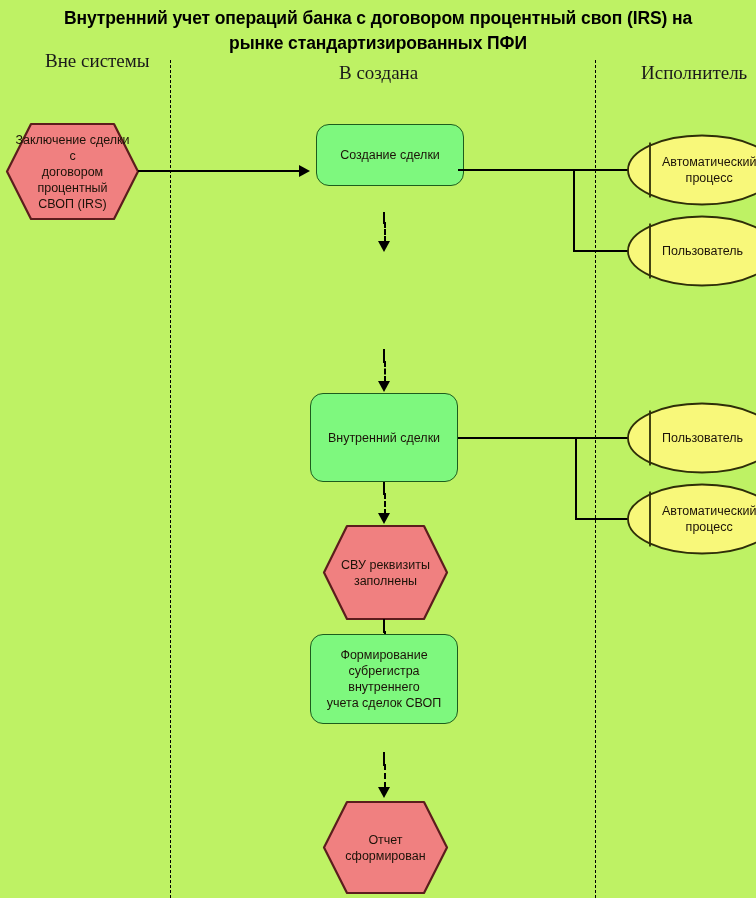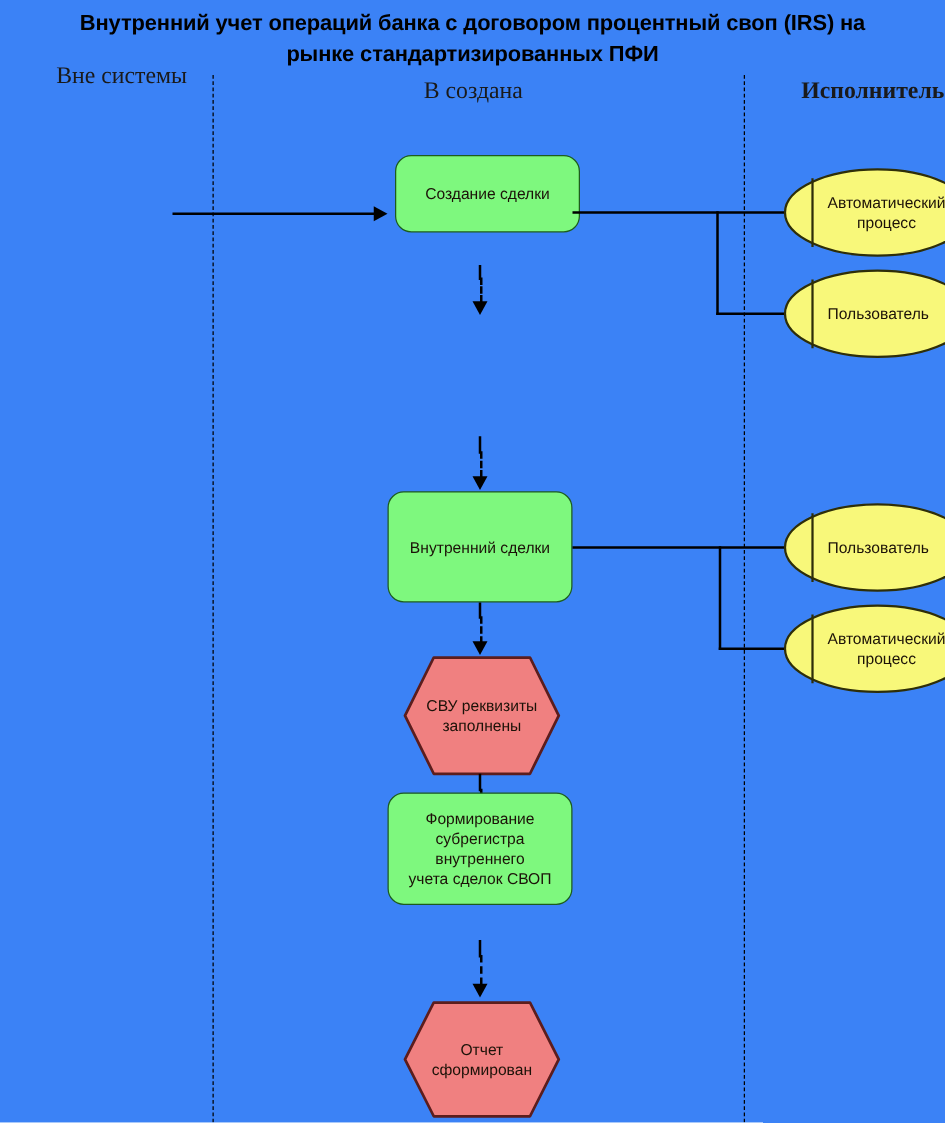--- a/index.html
+++ b/index.html
@@ -4,21 +4,21 @@
 <style>
   html, body {
     margin: 0;
     padding: 0;
     background: #ffffff;
   }
   #page {
     position: relative;
     width: 756px;
     height: 898px;
-    background: #3b82f6;
+    background: #bef264;
     overflow: hidden;
     font-family: "Liberation Sans", sans-serif;
   }
 
   
   #title {
     position: absolute;
     left: 38px;
     top: 6px;
     width: 680px;
@@ -34,21 +34,21 @@
   
   .lane-header {
     position: absolute;
     font-family: "Liberation Serif", serif;
     font-size: 19px;
     color: #1a1a1a;
     white-space: nowrap;
   }
   #lane-header-0 { left: 45px;  top: 50px; }
   #lane-header-1 { left: 339px; top: 62px; }
-  #lane-header-2 { left: 641px; top: 62px; font-weight: bold; }
+  #lane-header-2 { left: 641px; top: 62px; }
 
   
   .lane-divider {
     position: absolute;
     top: 60px;
     width: 0px;
     height: 838px;
     border-left: 1.6px dashed #000000;
   }
   #lane-divider-0 { left: 170px; }
@@ -146,20 +146,28 @@
 
   <div id="title">Внутренний учет операций банка с договором процентный своп (IRS) на рынке стандартизированных ПФИ</div>
 
   <div class="lane-header" id="lane-header-0">Вне системы</div>
   <div class="lane-header" id="lane-header-1">В создана</div>
   <div class="lane-header" id="lane-header-2">Исполнитель</div>
 
   <div class="lane-divider" id="lane-divider-0"></div>
   <div class="lane-divider" id="lane-divider-1"></div>
 
+  <div class="hex" style="left:5px; top:122px; width:135px; height:99px;">
+    <svg width="135" height="99" viewBox="0 0 135 99" aria-hidden="true">
+      <polygon points="26,2 109,2 133,49.5 109,97 26,97 2,49.5" fill="#f08080" stroke="#5c1d1d" stroke-width="2.2" stroke-linejoin="round"></polygon>
+    </svg>
+    <div class="shape-label">Заключение сделки с
+договором процентный
+СВОП (IRS)</div>
+  </div>
 
   <div class="conn conn-h" style="left:138px; top:170px; width:164px;"></div>
   <div class="arrow-right" style="left:299px; top:164.5px;"></div>
 
   <div class="proc" style="left:316px; top:124px; width:148px; height:62px;">
     <div class="shape-label">Создание сделки</div>
   </div>
 
   <div class="conn conn-h" style="left:458px; top:169px; width:174px;"></div>
   <div class="conn conn-v" style="left:573px; top:169px; height:83px;"></div>

